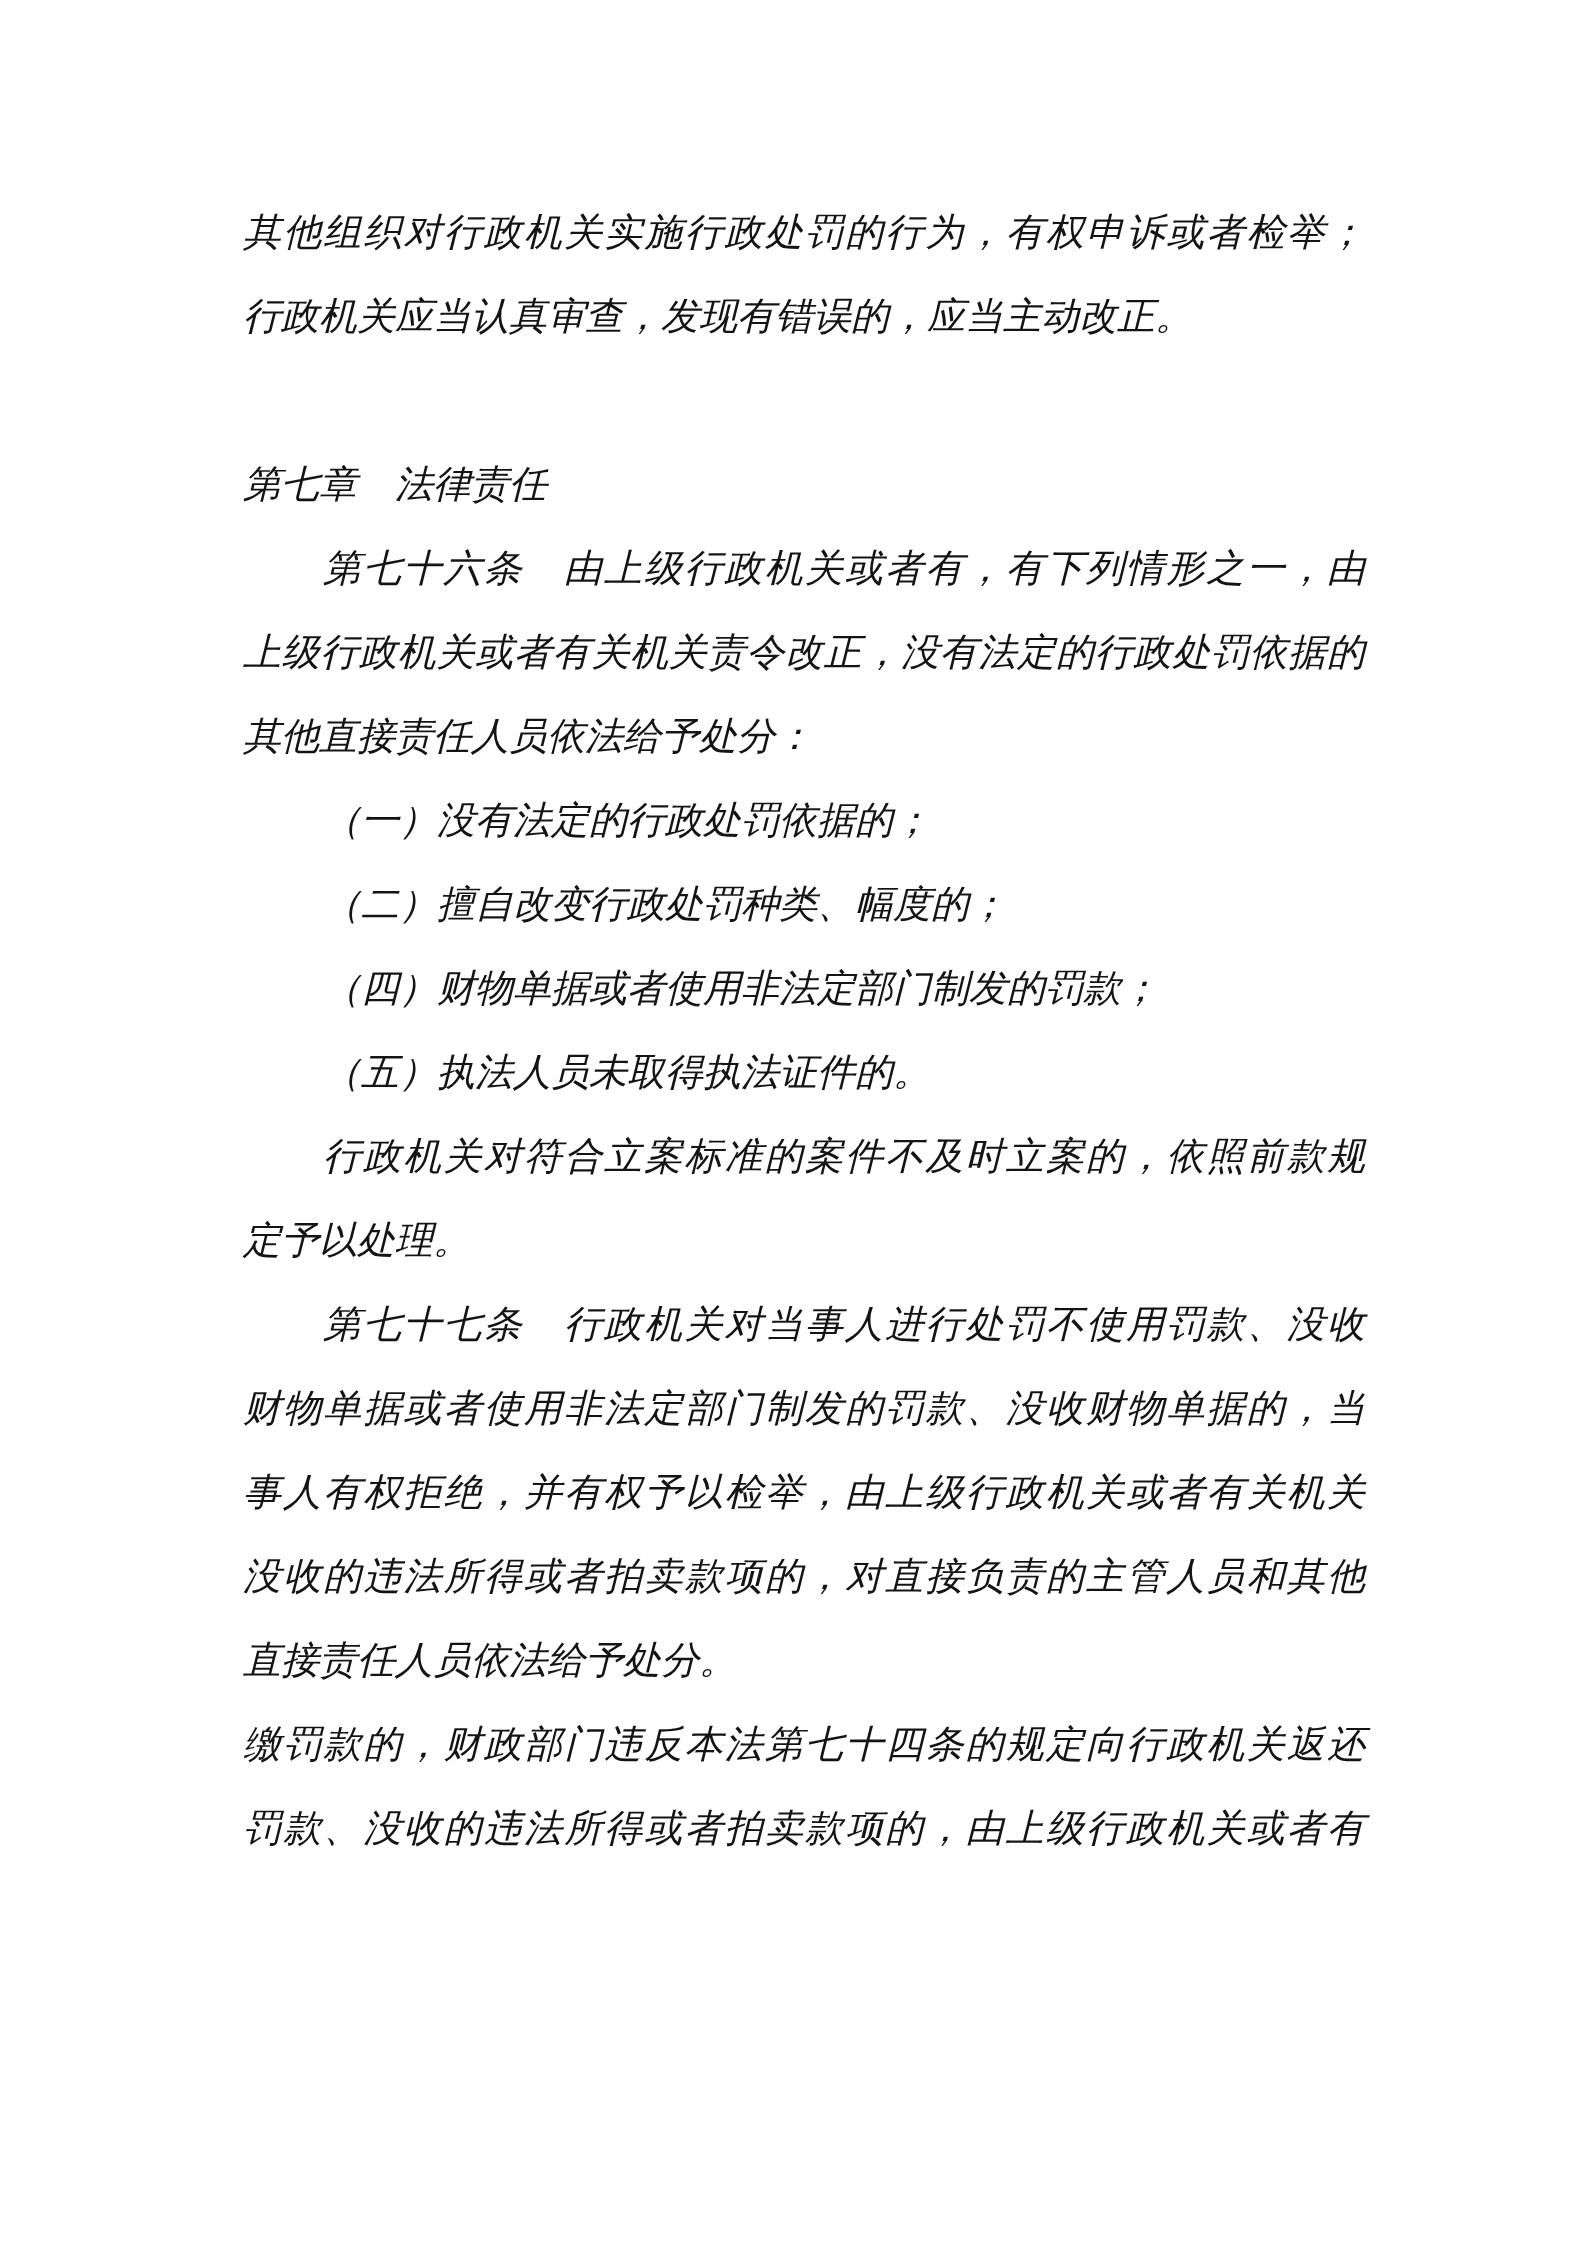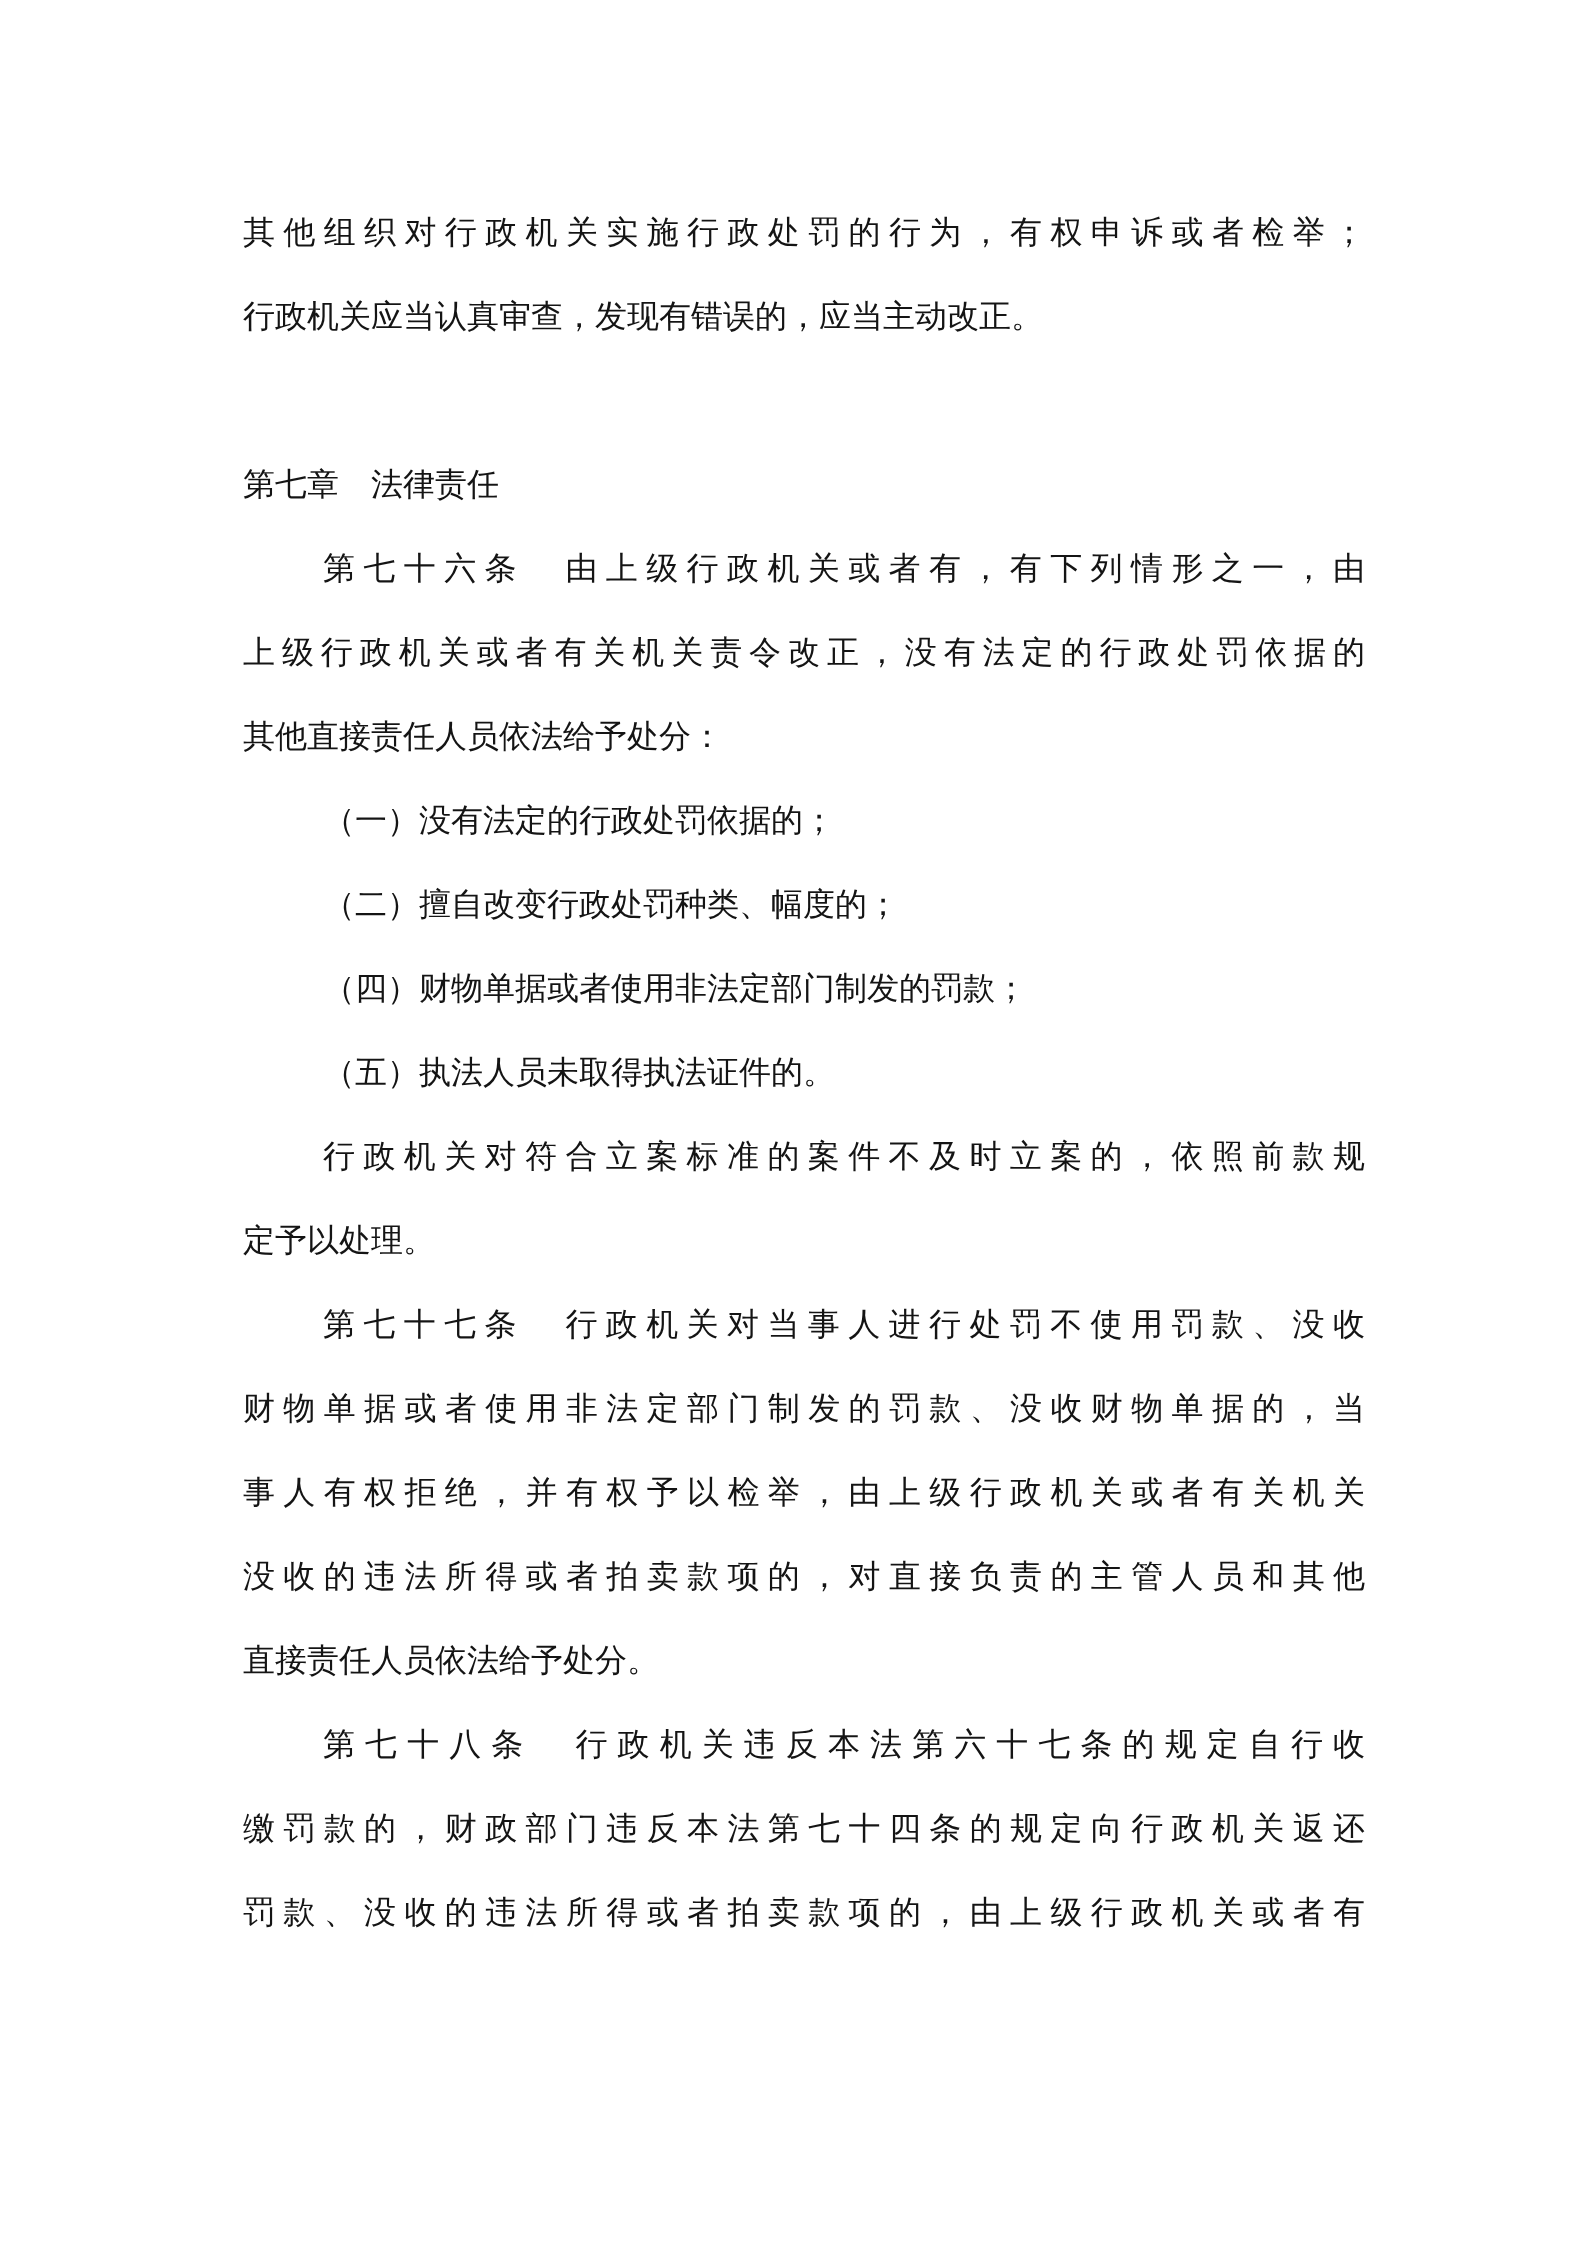--- a/index.html
+++ b/index.html
@@ -14,24 +14,25 @@
   }
   .content {
     position: absolute;
     left: 243px;
     top: 190px;
     width: 1122px;
   }
   .line {
     height: 84px;
     line-height: 84px;
-    font-size: 32px;
+    font-size: 38px;
     font-weight: normal;
     white-space: pre-wrap;
     color: #141414;
+    font-style: italic;
   }
   .ind { padding-left: 80px; }
   .j {
     text-align: justify;
     text-align-last: justify;
   }
 </style>
 </head>
 <body>
 
@@ -48,17 +49,16 @@
     <div class="line ind">（二）擅自改变行政处罚种类、幅度的；</div>
     <div class="line ind">（四）财物单据或者使用非法定部门制发的罚款；</div>
     <div class="line ind">（五）执法人员未取得执法证件的。</div>
     <div class="line ind j">行政机关对符合立案标准的案件不及时立案的，依照前款规</div>
     <div class="line">定予以处理。</div>
     <div class="line ind j">第七十七条　行政机关对当事人进行处罚不使用罚款、没收</div>
     <div class="line j">财物单据或者使用非法定部门制发的罚款、没收财物单据的，当</div>
     <div class="line j">事人有权拒绝，并有权予以检举，由上级行政机关或者有关机关</div>
     <div class="line j">没收的违法所得或者拍卖款项的，对直接负责的主管人员和其他</div>
     <div class="line">直接责任人员依法给予处分。</div>
-    <div class="line ind j">第七十八条　行政机关违反本法第六十七条的规定自行收</div>
     <div class="line j">缴罚款的，财政部门违反本法第七十四条的规定向行政机关返还</div>
     <div class="line j">罚款、没收的违法所得或者拍卖款项的，由上级行政机关或者有</div>
   </div>
 </div>
 
 </body></html>

